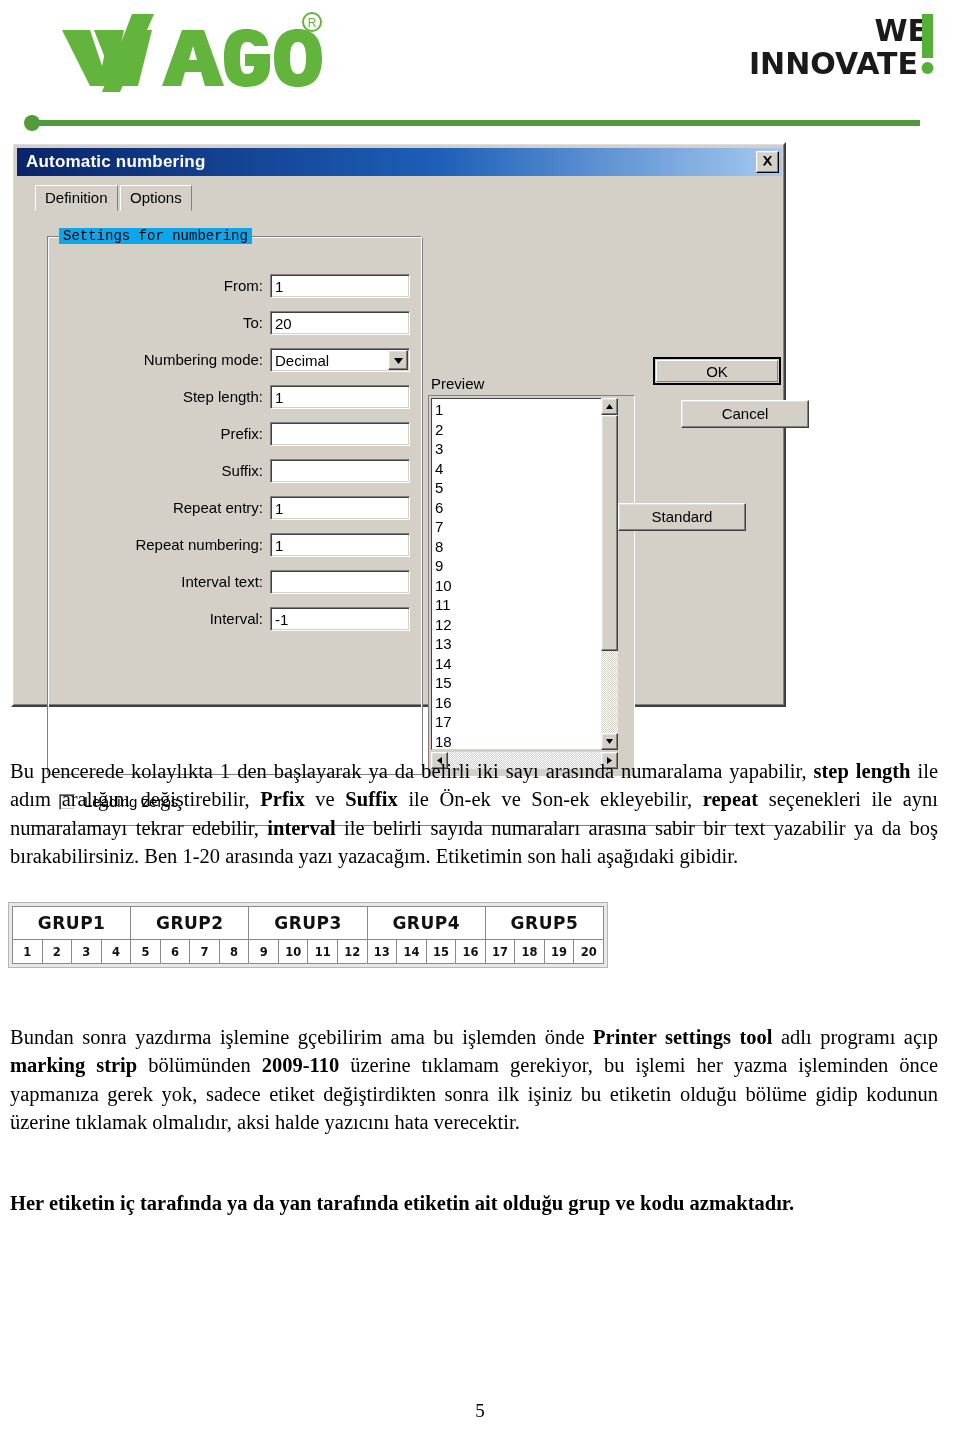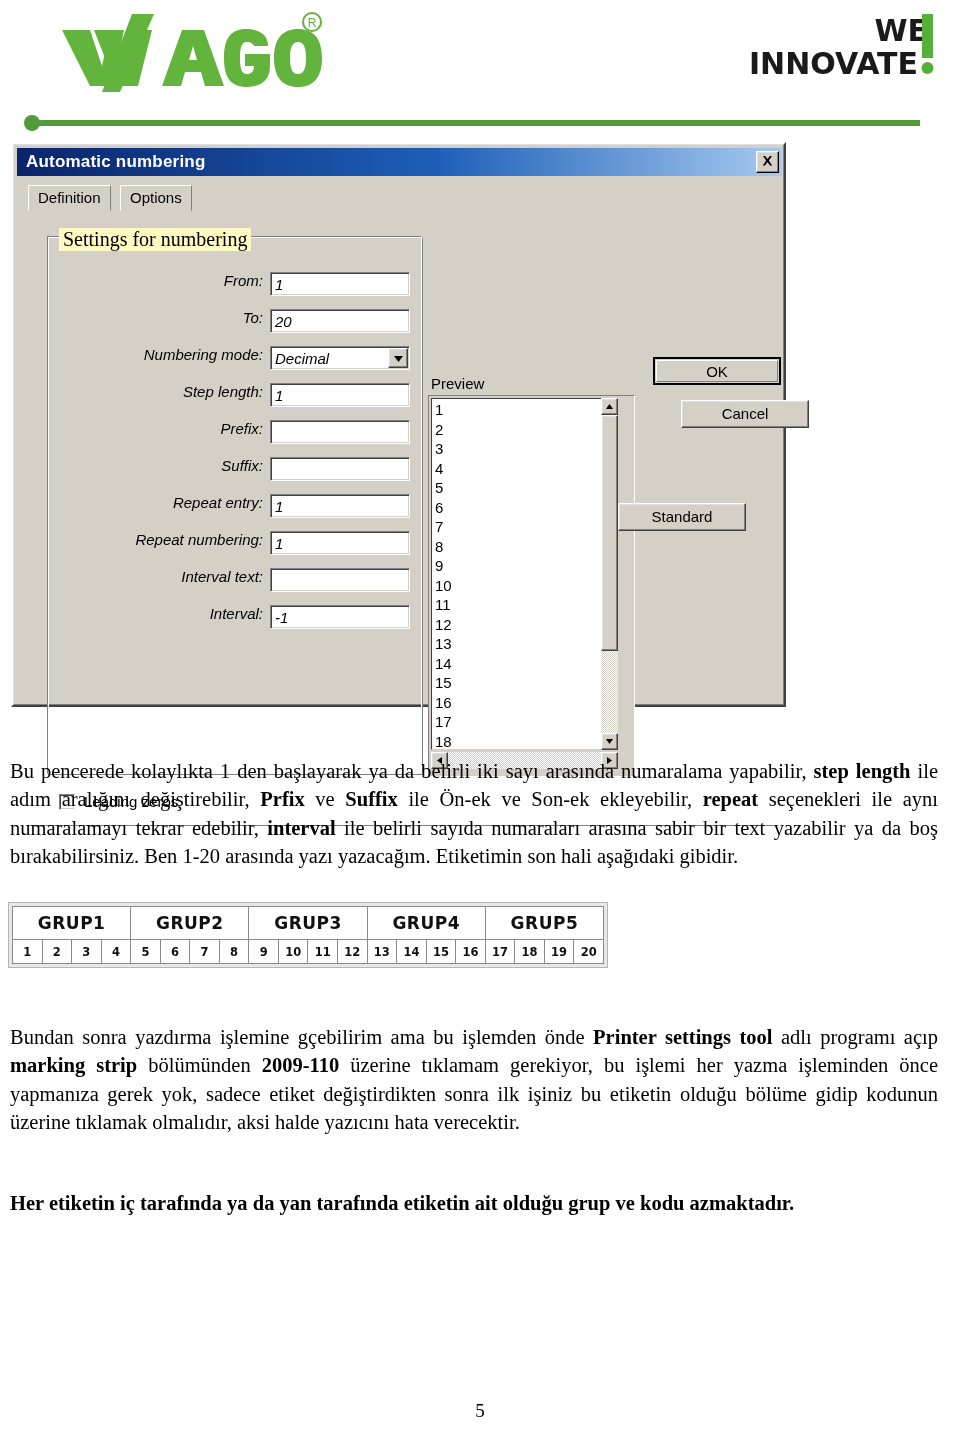--- a/index.html
+++ b/index.html
@@ -100,21 +100,21 @@
     border: 1px solid;
     border-color: #ffffff #808080 transparent #ffffff;
     box-sizing: border-box;
     font-family: "Liberation Sans", sans-serif;
     font-size: 15px;
     color: #000000;
     padding: 3px 9px 0 9px;
     cursor: pointer;
     white-space: nowrap;
   }
-  .tab.active { font-weight: normal; }
+  .tab.active { font-weight: normal; margin-left: 7px; }
   #tab-definition { left: 0; }
   #tab-options { left: 92px; }
 
   
   #groupbox {
     position: absolute;
     left: 33px; top: 83px;
     width: 375px; height: 546px;
     box-sizing: border-box;
   }
@@ -131,36 +131,35 @@
     left: 1px; top: 9px;
     width: 375px; height: 538px;
     border: 1px solid;
     border-color: #ffffff #808080 #808080 #ffffff;
     box-sizing: border-box;
     pointer-events: none;
   }
   #gb-title {
     position: absolute;
     left: 12px; top: 0;
-    background: #fef9c3;
+    background: #0ea5e9;
     padding: 0 4px;
-    font-family: Liberation Serif, serif;
-    font-size: 20px;
+    font-family: Liberation Mono, monospace;
+    font-size: 14px;
     color: #000000;
     white-space: nowrap;
   }
 
   .field-row {
     position: absolute;
     left: 0;
     width: 375px;
     height: 27px;
     display: flex;
-    align-items: flex-start;
-    font-style: italic;
+    align-items: center;
   }
   .field-label {
     width: 223px;
     text-align: right;
     padding-right: 7px;
     box-sizing: border-box;
     font-family: "Liberation Sans", sans-serif;
     font-size: 15px;
     color: #000000;
     white-space: nowrap;

